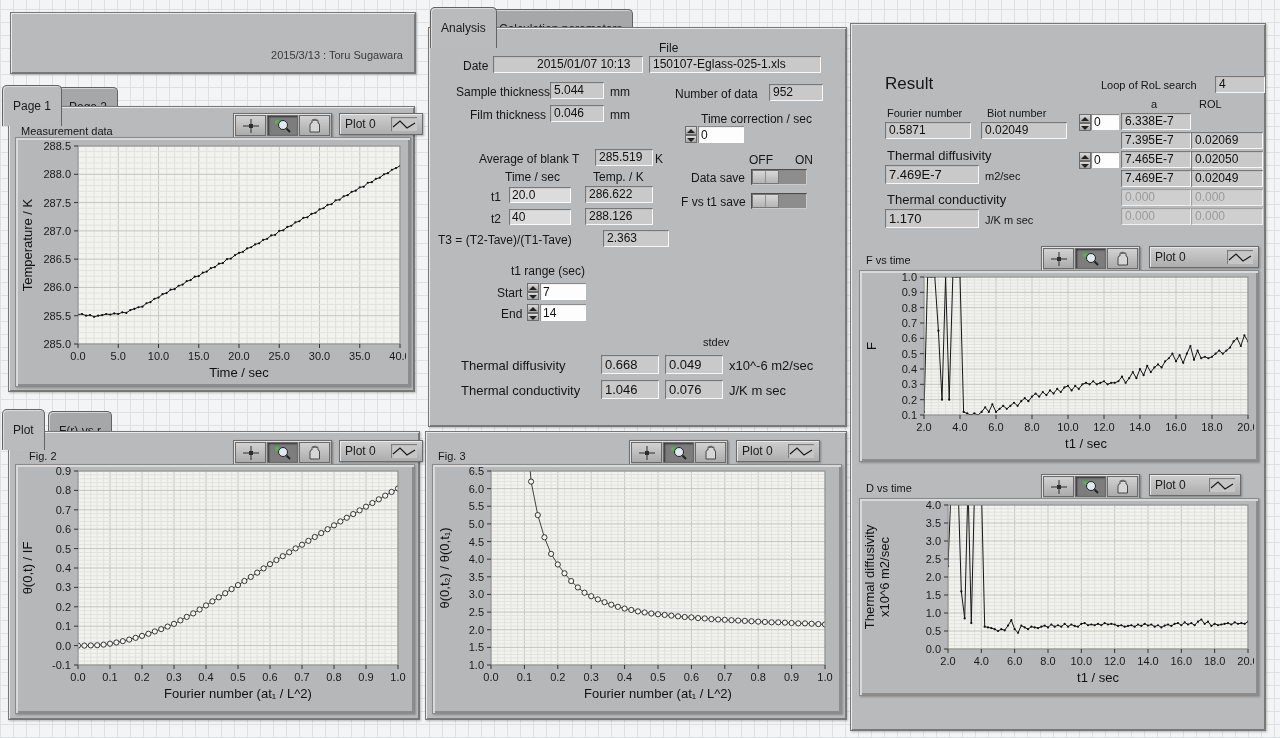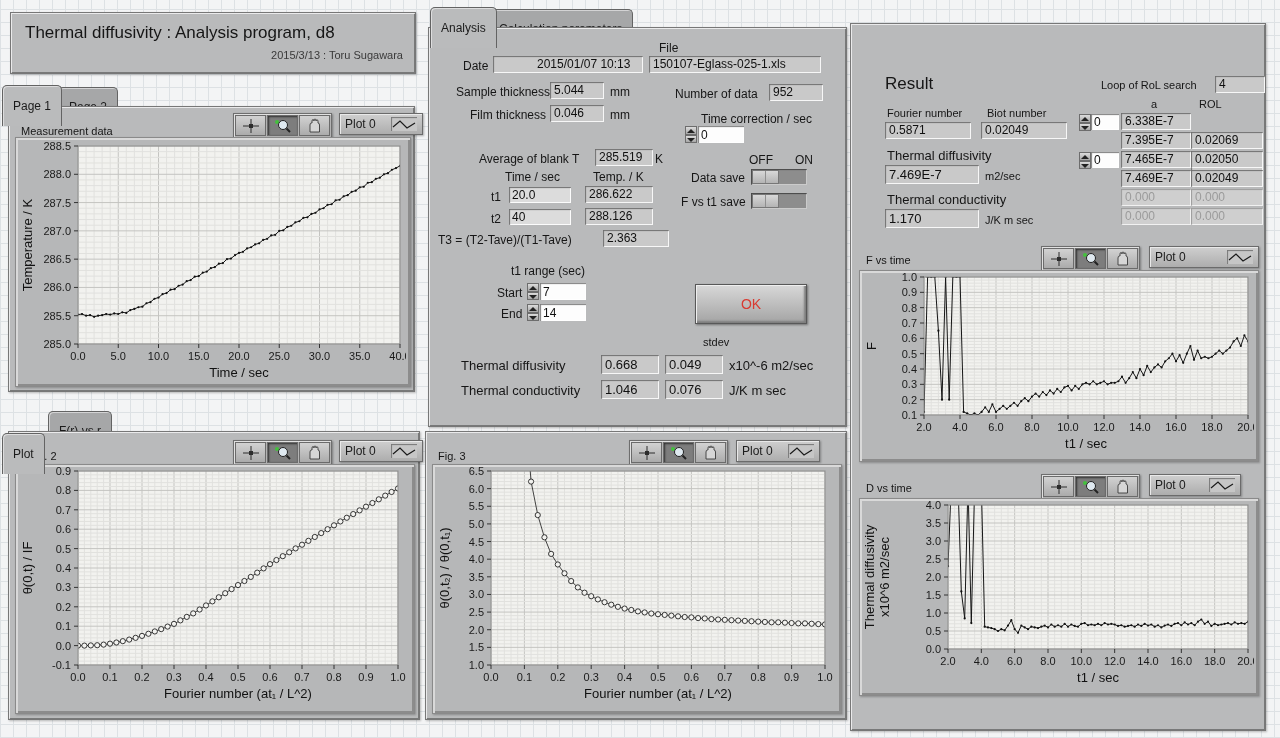--- a/index.html
+++ b/index.html
@@ -48,21 +48,20 @@
   .toggle .knob{position:absolute;left:1px;top:1px;width:27px;height:14px;background:linear-gradient(#d8d8d8,#b4b4b4);
     border:1px solid #777;box-sizing:border-box;}
   .toggle .knob::after{content:"";position:absolute;left:12px;top:0;bottom:0;width:1px;background:#8f8f8f;}
 </style>
 </head>
 <body>
 
 <div id="app">
 
   <div class="panel" style="left:10px;top:12px;width:404px;height:60px;">
-    <div class="lbl" style="left:14px;top:10px;font-size:17px;">Thermal diffusivity : Analysis program, d8</div>
     <div class="lbl sm" style="right:12px;top:36px;color:#3a3a3a;">2015/3/13 : Toru Sugawara</div>
   </div>
 
   <div class="tab sel" style="left:2px;top:85px;">Page 1</div>
   <div class="tab" style="left:58px;top:87px;">Page 2</div>
 
   <div class="panel" style="left:8px;top:106px;width:405px;height:284px;z-index:4;">
     <div class="lbl sm" style="left:12px;top:18px;">Measurement data</div>
     <div class="toolbar" style="left:224px;top:6px;">
       <div class="tbtn">
@@ -365,36 +364,35 @@
     <div class="lbl" style="left:366px;top:125px;">ON</div>
     <div class="lbl" style="left:262px;top:143px;">Data save</div>
     <div class="toggle" style="left:322px;top:141px;">
         <div class="knob"></div>
       </div>
     <div class="lbl" style="left:252px;top:167px;">F vs t1 save</div>
     <div class="toggle" style="left:322px;top:165px;">
         <div class="knob"></div>
       </div>
 
-    <div class="btn3d" style="left:266px;top:256px;width:110px;height:38px;line-height:38px;">OK</div>
 
     <div class="lbl sm" style="left:274px;top:308px;">stdev</div>
 
     <div class="lbl md" style="left:32px;top:330px;">Thermal diffusivity</div>
     <div class="ind" style="left:172px;top:327px;width:50px;height:19px;line-height:19px;font-size:13px;">0.668</div>
     <div class="ind" style="left:236px;top:327px;width:50px;height:19px;line-height:19px;font-size:13px;">0.049</div>
     <div class="lbl md" style="left:300px;top:330px;">x10^-6 m2/sec</div>
 
     <div class="lbl md" style="left:32px;top:355px;">Thermal conductivity</div>
     <div class="ind" style="left:172px;top:352px;width:50px;height:19px;line-height:19px;font-size:13px;">1.046</div>
     <div class="ind" style="left:236px;top:352px;width:50px;height:19px;line-height:19px;font-size:13px;">0.076</div>
     <div class="lbl md" style="left:300px;top:355px;">J/K m sec</div>
   </div>
 
-  <div class="tab sel" style="left:2px;top:409px;margin-top:24px;">Plot</div>
+  <div class="tab sel" style="left:2px;top:409px;">Plot</div>
   <div class="tab" style="left:48px;top:411px;">F(r) vs r</div>
 
   <div class="panel" style="left:8px;top:431px;width:410px;height:287px;z-index:4;">
     <div class="lbl sm" style="left:20px;top:18px;">Fig. 2</div>
     <div class="toolbar" style="left:224px;top:8px;">
       <div class="tbtn">
         <svg width="20" height="16">
             <line x1="10" y1="1" x2="10" y2="15" stroke="#2c2c2c"></line>
             <line x1="2" y1="8" x2="18" y2="8" stroke="#2c2c2c"></line>
             <rect x="8" y="6" width="4" height="4" fill="#2c2c2c"></rect>

